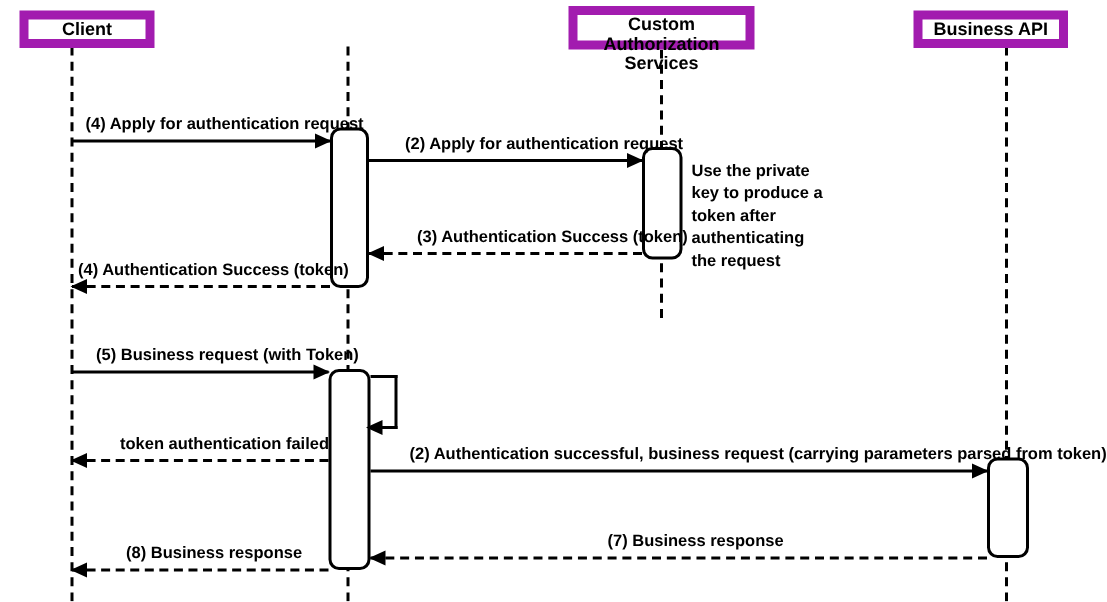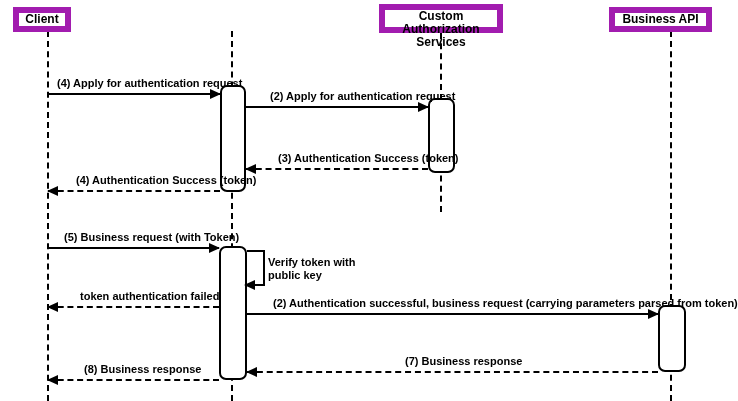--- a/index.html
+++ b/index.html
@@ -46,21 +46,21 @@
 </head>
 <body>
 
 <div id="stage">
 
   <div class="lifeline" style="left:47px;top:31px;height:370px"></div>
   <div class="lifeline" style="left:231px;top:31px;height:370px"></div>
   <div class="lifeline" style="left:440px;top:33px;height:179px"></div>
   <div class="lifeline" style="left:670px;top:31px;height:370px"></div>
 
-  <div class="pbox" style="left:13px;top:7px;width:58px;height:25px">
+  <div class="pbox" style="left:13px;top:7px;width:90px;height:25px">
       <span>Client</span>
     </div>
   <div class="pbox" style="left:379px;top:4px;width:124px;height:29px">
       <span>Custom Authorization Services</span>
     </div>
   <div class="pbox" style="left:609px;top:7px;width:103px;height:25px">
       <span>Business API</span>
     </div>
 
   <div class="activation" style="left:220px;top:85px;width:26px;height:107px"></div>
@@ -73,43 +73,43 @@
     <div class="head right"></div>
     <div class="lbl" style="left:9px">(4) Apply for authentication request</div>
   </div>
 
   <div class="msg" style="left:246px;top:106px;width:182px">
     <div class="line solid"></div>
     <div class="head right"></div>
     <div class="lbl" style="left:24px">(2) Apply for authentication request</div>
   </div>
 
+  <div class="notetext" style="left:461px;top:107px;width:92px">Use the private key to produce a token after authenticating the request</div>
 
   <div class="msg" style="left:246px;top:168px;width:182px">
     <div class="line dashed"></div>
     <div class="head left"></div>
     <div class="lbl" style="left:32px">(3) Authentication Success (token)</div>
   </div>
 
   <div class="msg" style="left:48px;top:190px;width:172px">
     <div class="line dashed"></div>
     <div class="head left"></div>
-    <div class="lbl" style="left:28px">(4) Authentication Success (token)</div>
+    <div class="lbl" style="left:4px">(4) Authentication Success (token)</div>
   </div>
 
   <div class="msg" style="left:48px;top:247px;width:171px">
     <div class="line solid"></div>
     <div class="head right"></div>
     <div class="lbl" style="left:16px">(5) Business request (with Token)</div>
   </div>
 
   <div class="selfloop" style="left:247px;top:250px;width:18px;height:36px">
     <div class="head"></div>
   </div>
-  <div class="selflbl" style="left:268px;top:256px;width:95px">Verify token with public key</div>
 
   <div class="msg" style="left:48px;top:306px;width:171px">
     <div class="line dashed"></div>
     <div class="head left"></div>
     <div class="lbl" style="left:32px">token authentication failed</div>
   </div>
 
   <div class="msg" style="left:247px;top:313px;width:411px">
     <div class="line solid"></div>
     <div class="head right"></div>

